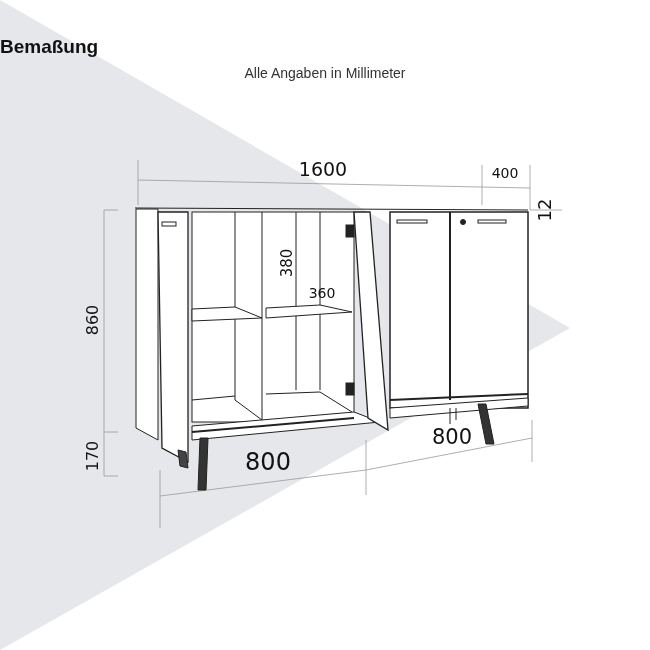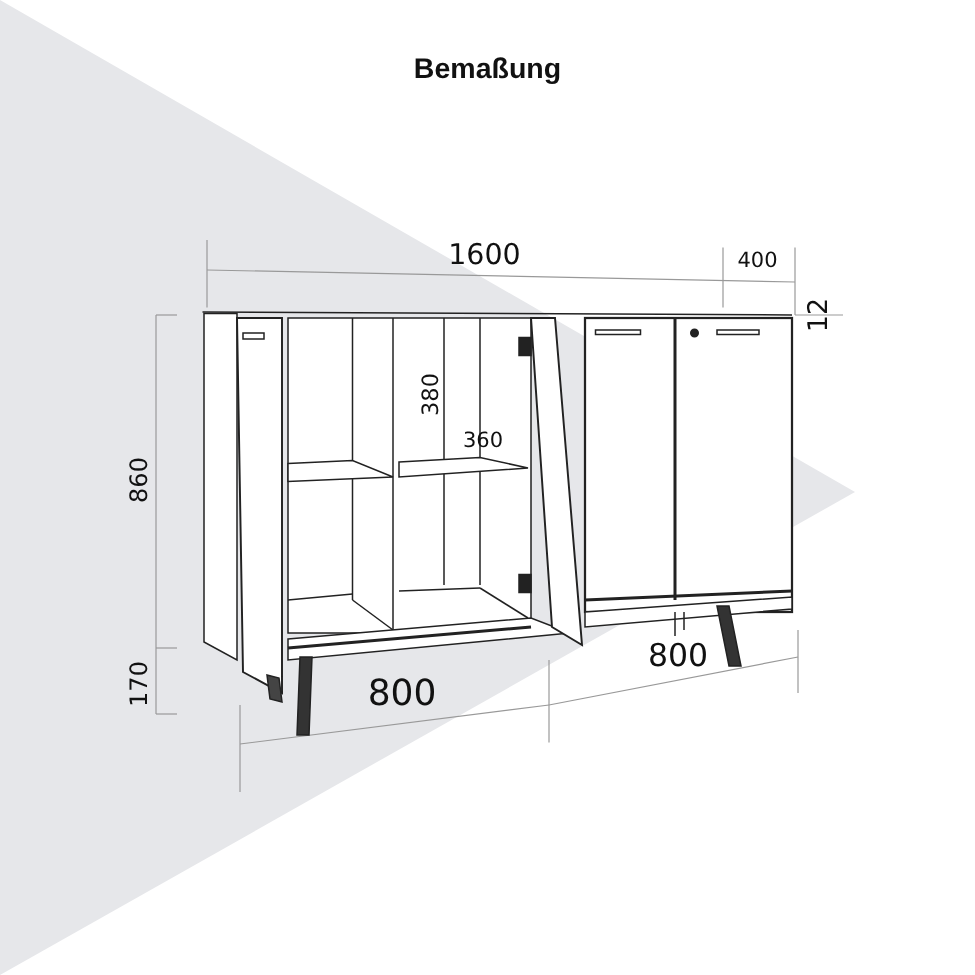--- a/index.html
+++ b/index.html
@@ -1,31 +1,32 @@
 <!DOCTYPE html>
 <html><head>
 <meta charset="utf-8">
 <style>
   html,body{margin:0;padding:0;background:#fff;}
   .stage{position:relative;width:650px;height:650px;overflow:hidden;background:#fff;font-family:"Liberation Sans",sans-serif;}
   .bg-tri{position:absolute;left:0;top:0;}
-  .title{position:absolute;left:0;width:650px;top:36px;text-align:center;font-weight:bold;font-size:19px;color:#111;}
+  .title{position:absolute;left:0;width:650px;top:36px;font-weight:bold;font-size:19px;color:#111;}
   .subtitle{position:absolute;left:0;width:650px;top:65px;text-align:center;font-size:14px;color:#333;}
   svg.drawing{position:absolute;left:0;top:0;}
   .dim{font-family:"DejaVu Sans",sans-serif;fill:#111;}
 </style>
 </head>
 <body>
 
 <div class="stage">
   <svg class="bg-tri" width="650" height="650">
     <polygon points="0,0 570,328 0,650" fill="#e6e7ea"></polygon>
   </svg>
 
   <div class="title">Bemaßung</div>
+  <div class="subtitle">Alle Angaben in Millimeter</div>
 
   <svg class="drawing" width="650" height="650" stroke="#222" fill="none" stroke-width="1">
 
     <g stroke="#999" stroke-width="0.8">
       <line x1="138" y1="160" x2="138" y2="205"></line>
       <line x1="138" y1="180" x2="530" y2="188"></line>
       <line x1="482" y1="165" x2="482" y2="205"></line>
       <line x1="530" y1="165" x2="530" y2="210"></line>
       <line x1="104" y1="210" x2="104" y2="476"></line>
       <line x1="104" y1="210" x2="118" y2="210"></line>

